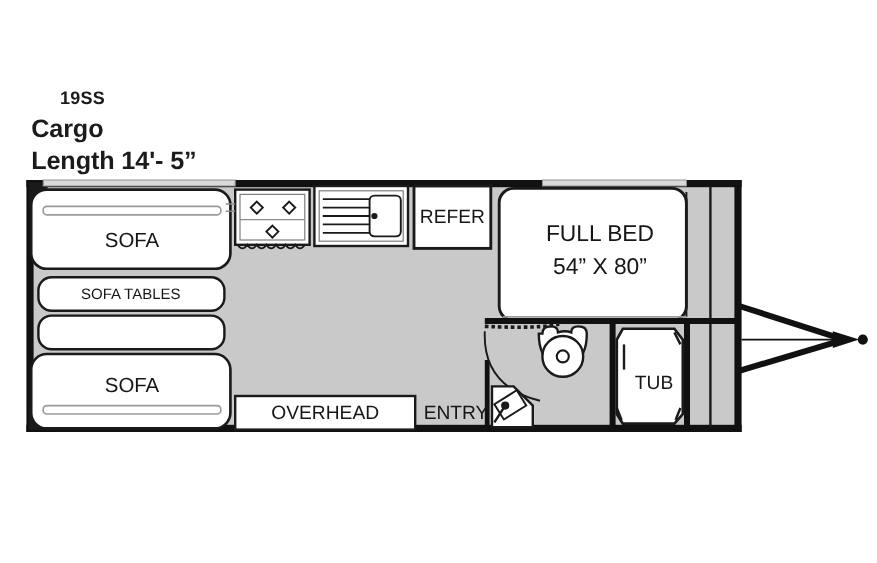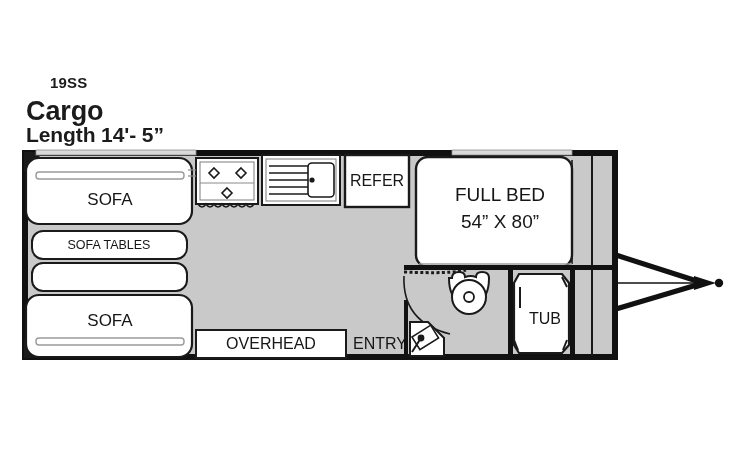--- a/index.html
+++ b/index.html
@@ -31,21 +31,21 @@
   #model-code {
     left: 50px;
     top: 74px;
     font-size: 15px;
     font-weight: 700;
     letter-spacing: 0.2px;
   }
   #cargo-label {
     left: 26px;
     top: 96px;
-    font-size: 27px;
+    font-size: 21px;
     font-weight: 700;
     letter-spacing: -0.1px;
   }
   #length-label {
     left: 26px;
     top: 123px;
     font-size: 21px;
     font-weight: 700;
     letter-spacing: -0.1px;
   }

